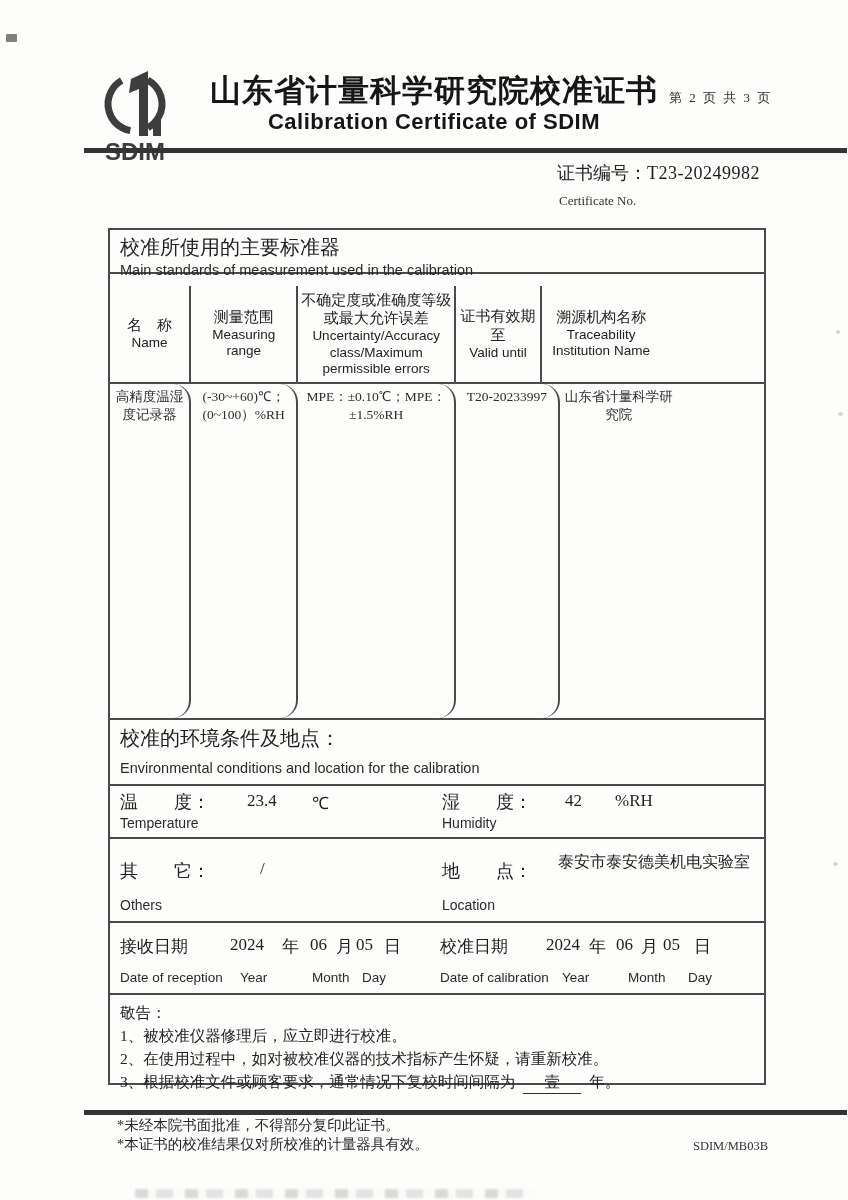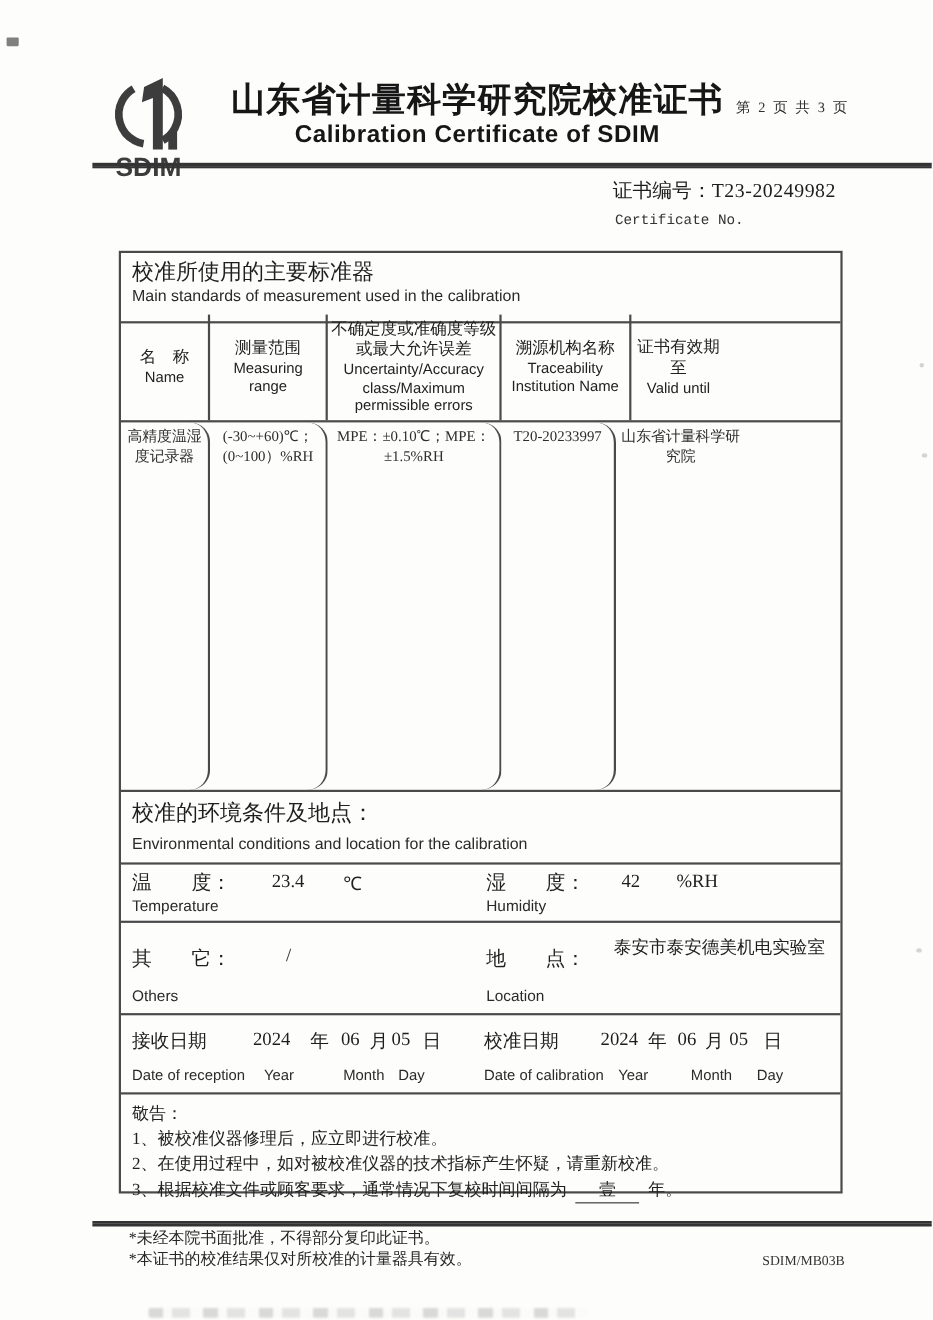--- a/index.html
+++ b/index.html
@@ -23,28 +23,28 @@
   .title-en { position:absolute; left:208px; top:109px; width:452px; text-align:center;
     font-size:22px; font-weight:700; color:#161616; letter-spacing:.5px;
     font-family:"Liberation Sans", sans-serif; }
   .dline { position:absolute; left:84px; width:763px; height:4px;
     border-top:3px solid #343434; border-bottom:2px solid #343434; }
   .rule-top { top:148px; }
   .rule-bottom { top:1110px; border-top-width:2px; border-bottom-width:3px; }
   .certno { position:absolute; left:557px; top:161px; font-size:18px; color:#1d1d1d; }
   .certno .val { letter-spacing:.5px; }
   .certno-en { position:absolute; left:559px; top:193px; font-size:13px; color:#333;
-    font-family:Liberation Mono, monospace;text-align:right; }
+    font-family:Liberation Serif, serif;text-align:right; }
 
   
   .docbox { position:absolute; left:108px; top:228px; width:658px; height:857px;
     border:2px solid #4a4a4a; }
   .row-abs { position:absolute; left:0; right:0; }
 
-  .sec1-head { top:0; height:64px; border-bottom:2px solid #4a4a4a; padding:4px 10px 0 10px; }
+  .sec1-head { top:0; height:44px; border-bottom:2px solid #4a4a4a; padding:4px 10px 0 10px; }
   .sec-title-cn { font-size:20px; color:#1f1f1f; font-family:"Liberation Sans", sans-serif; }
   .sec-title-en { font-size:14.5px; color:#2a2a2a; margin-top:1px;
     font-family:"Liberation Sans", sans-serif; }
 
   .thead { top:56px; height:98px; display:flex; border-bottom:2px solid #4a4a4a; }
   .tbody { top:154px; height:336px; display:flex; border-bottom:2px solid #4a4a4a; }
   .col { border-right:2px solid #4a4a4a; height:100%; overflow:hidden; }
   .col:last-child { border-right:none; }
   .c1{width:12.4%} .c2{width:16.4%} .c3{width:24.1%} .c4{width:15.9%} .c5{width:13.2%} .c6{width:18%}
   .thead .col { display:flex; flex-direction:column; justify-content:center; align-items:center;
@@ -133,27 +133,27 @@
         <div class="th-en">Name</div>
       </div>
       <div class="col c2">
         <div class="th-cn">测量范围</div>
         <div class="th-en">Measuring range</div>
       </div>
       <div class="col c3">
         <div class="th-cn">不确定度或准确度等级或最大允许误差</div>
         <div class="th-en">Uncertainty/Accuracy class/Maximum permissible errors</div>
       </div>
+      <div class="col c5">
+        <div class="th-cn">证书有效期至</div>
+        <div class="th-en">Valid until</div>
+      </div>
       <div class="col c6">
         <div class="th-cn">溯源机构名称</div>
         <div class="th-en">Traceability Institution Name</div>
-      </div>
-      <div class="col c5">
-        <div class="th-cn">证书有效期至</div>
-        <div class="th-en">Valid until</div>
       </div>
     </div>
 
     <div class="row-abs tbody">
       <div class="col c1">高精度温湿度记录器</div>
       <div class="col c2">(-30~+60)℃；(0~100）%RH</div>
       <div class="col c3">MPE：±0.10℃；MPE：±1.5%RH</div>
       <div class="col c4">T20-20233997</div>
       <div class="col c6">山东省计量科学研究院</div>
     </div>

